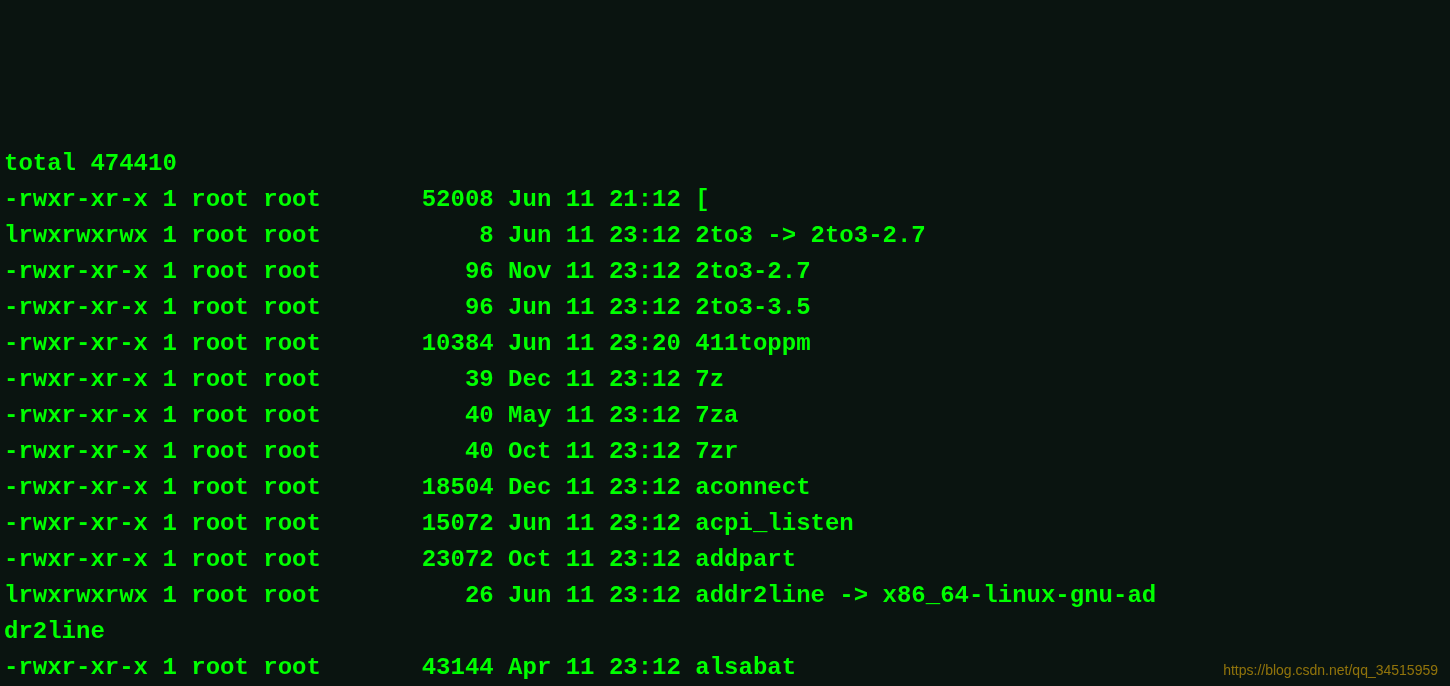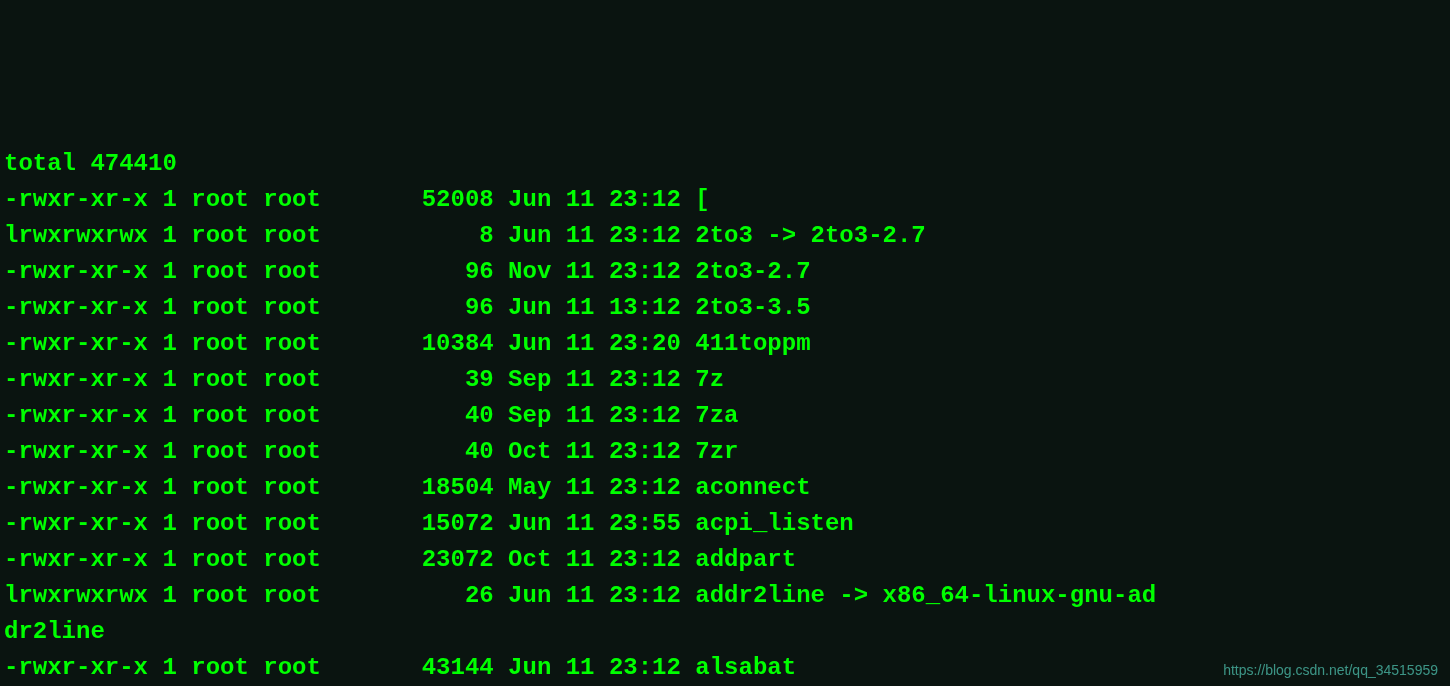--- a/index.html
+++ b/index.html
@@ -20,48 +20,48 @@
       white-space: pre;
     }
     .terminal-content {
       padding: 2px 4px;
       line-height: 1.5;
     }
     .watermark {
       position: absolute;
       bottom: 8px;
       right: 12px;
-      color: #5eead4;
+      color: #eab308;
       font-size: 14px;
       font-weight: normal;
       font-family: Arial, sans-serif;
       opacity: 0.6;
     }
   </style>
 </head>
 <body>
 
 
 
 <div class="terminal-content">
 <span>total 474410</span>
-<span>-rwxr-xr-x 1 root root       52008 Jun 11 23:12 [</span>
+<span>-rwxr-xr-x 1 root root       52008 Jun 11 21:12 [</span>
 <span>lrwxrwxrwx 1 root root           8 Jun 11 23:12 2to3 -&gt; 2to3-2.7</span>
 <span>-rwxr-xr-x 1 root root          96 Nov 11 23:12 2to3-2.7</span>
-<span>-rwxr-xr-x 1 root root          96 Jun 11 13:12 2to3-3.5</span>
+<span>-rwxr-xr-x 1 root root          96 Jun 11 23:12 2to3-3.5</span>
 <span>-rwxr-xr-x 1 root root       10384 Jun 11 23:20 411toppm</span>
-<span>-rwxr-xr-x 1 root root          39 Sep 11 23:12 7z</span>
-<span>-rwxr-xr-x 1 root root          40 Sep 11 23:12 7za</span>
+<span>-rwxr-xr-x 1 root root          39 Dec 11 23:12 7z</span>
+<span>-rwxr-xr-x 1 root root          40 May 11 23:12 7za</span>
 <span>-rwxr-xr-x 1 root root          40 Oct 11 23:12 7zr</span>
-<span>-rwxr-xr-x 1 root root       18504 May 11 23:12 aconnect</span>
-<span>-rwxr-xr-x 1 root root       15072 Jun 11 23:55 acpi_listen</span>
+<span>-rwxr-xr-x 1 root root       18504 Dec 11 23:12 aconnect</span>
+<span>-rwxr-xr-x 1 root root       15072 Jun 11 23:12 acpi_listen</span>
 <span>-rwxr-xr-x 1 root root       23072 Oct 11 23:12 addpart</span>
 <span>lrwxrwxrwx 1 root root          26 Jun 11 23:12 addr2line -&gt; x86_64-linux-gnu-ad</span>
 <span>dr2line</span>
-<span>-rwxr-xr-x 1 root root       43144 Jun 11 23:12 alsabat</span>
+<span>-rwxr-xr-x 1 root root       43144 Apr 11 23:12 alsabat</span>
 
 
 
 </div>
 
 <div class="watermark">https://blog.csdn.net/qq_34515959</div>
 
 
 
 

